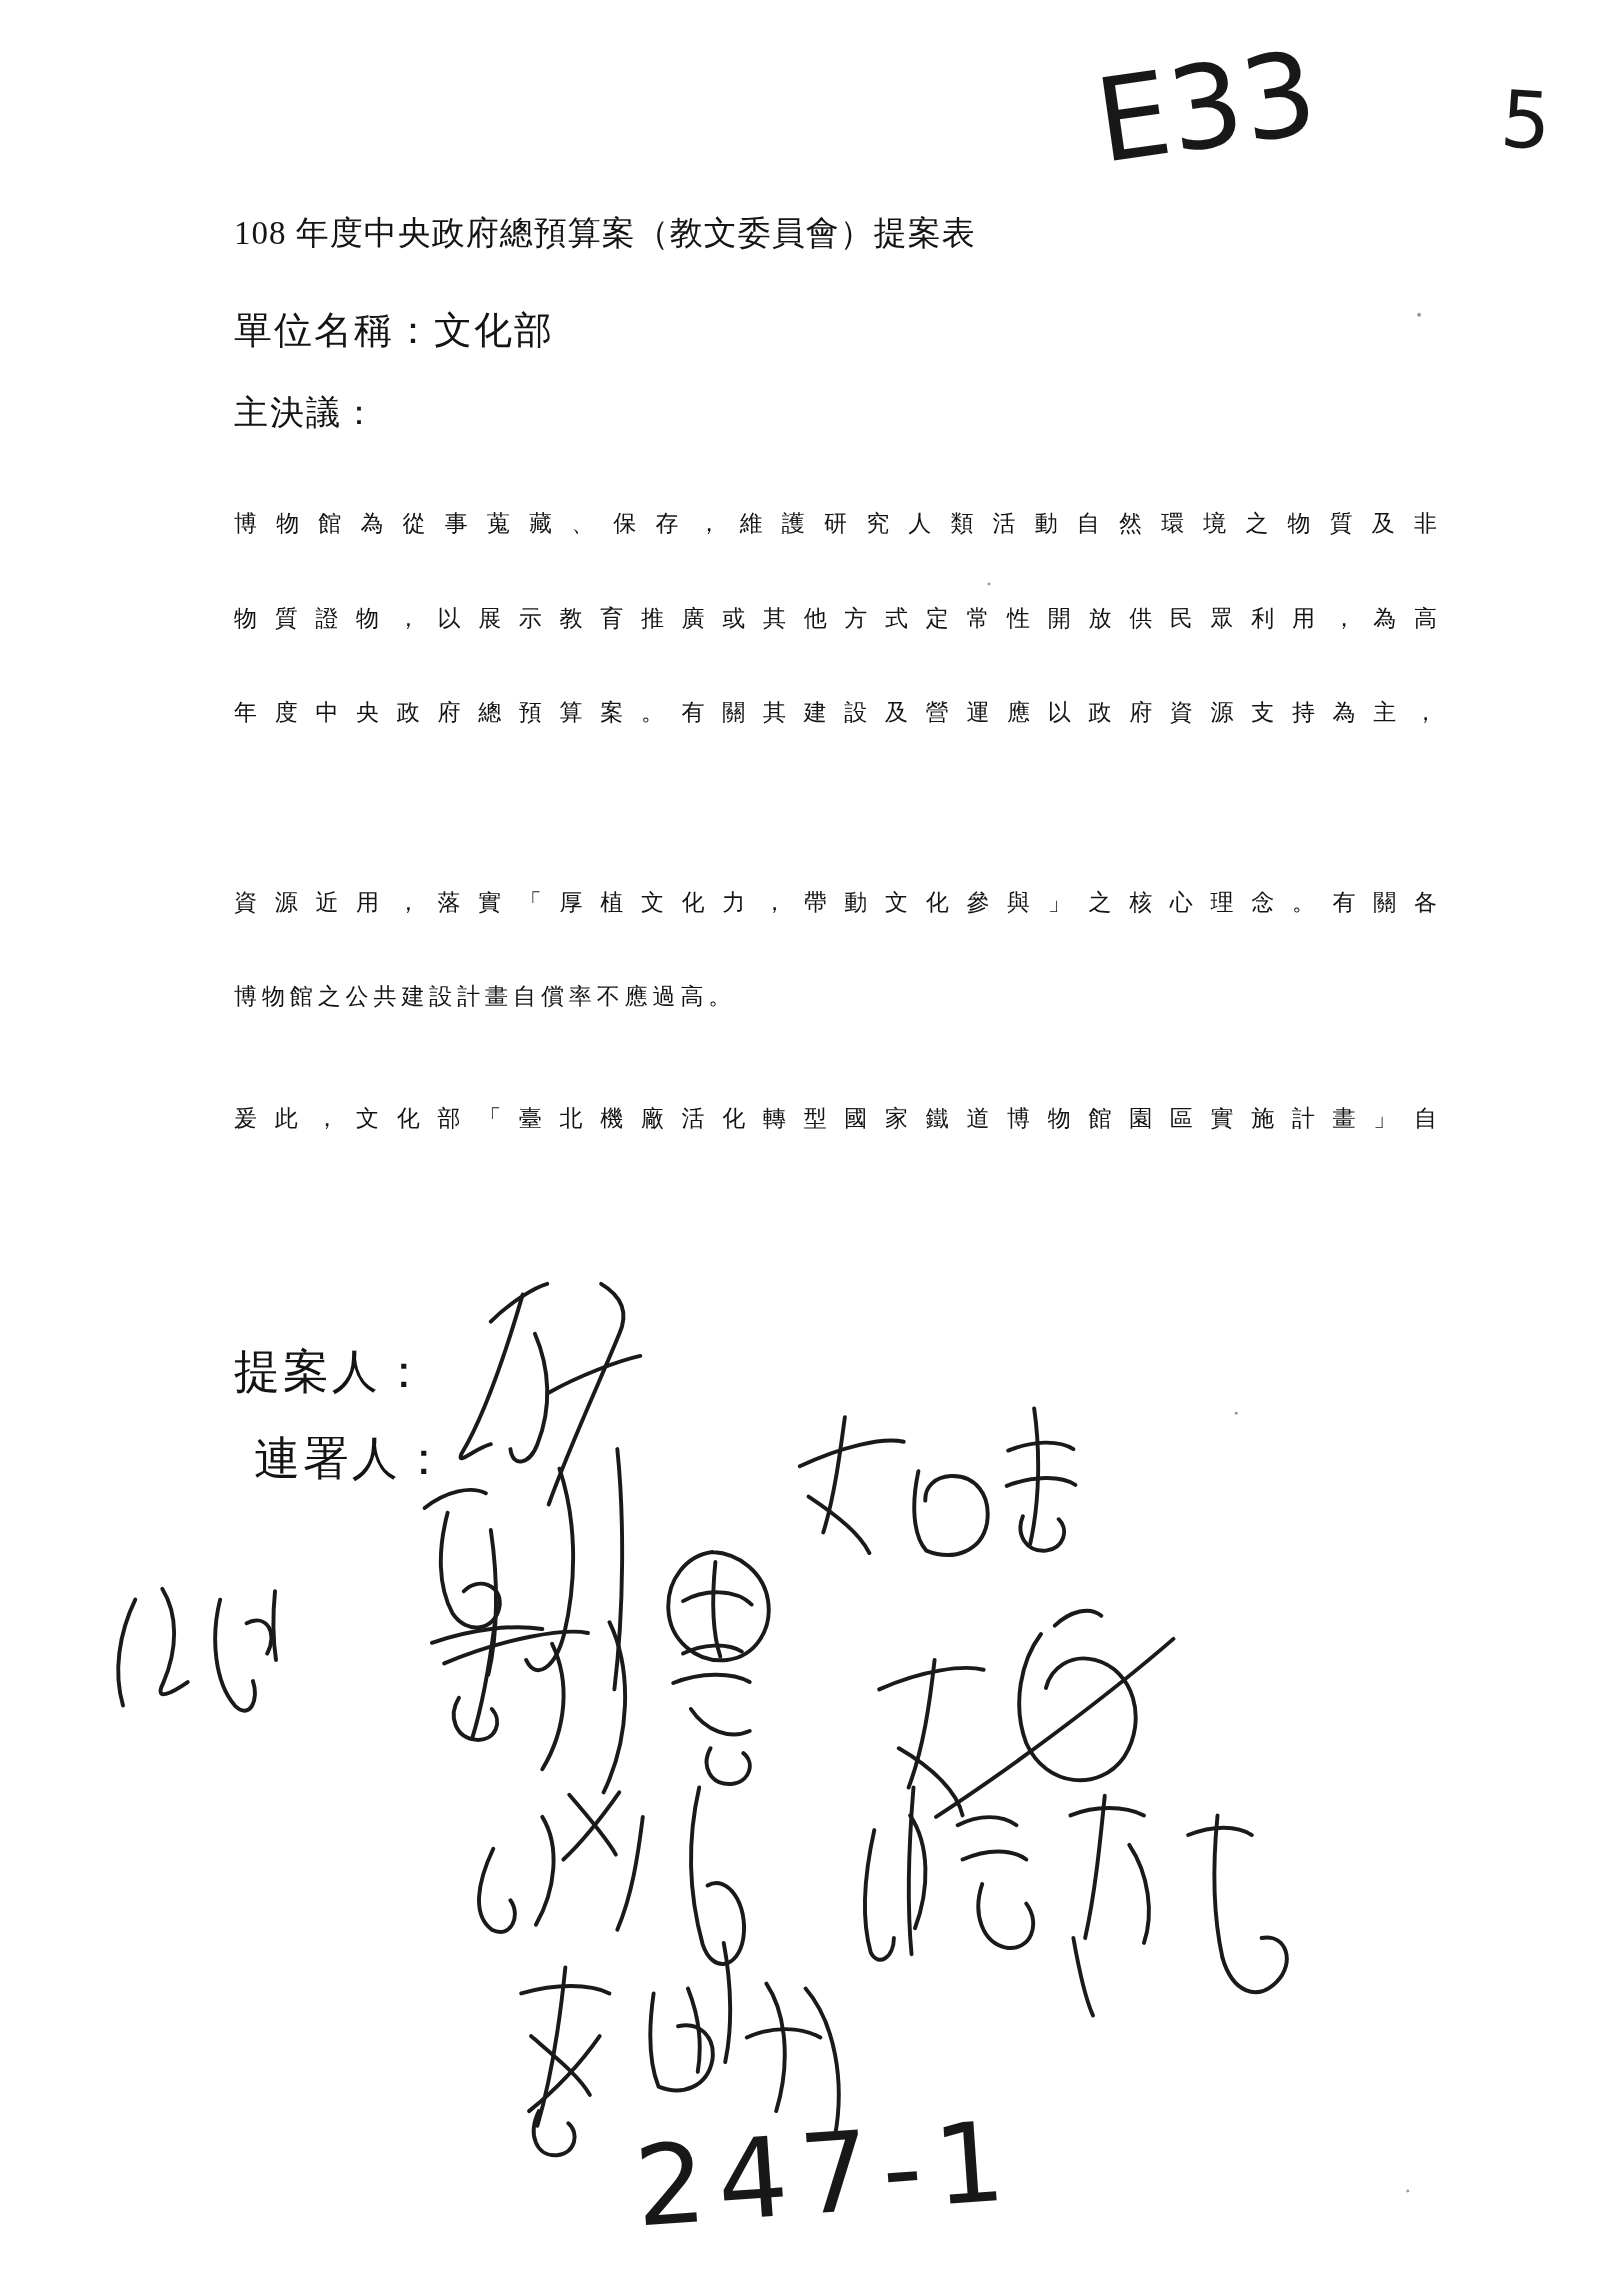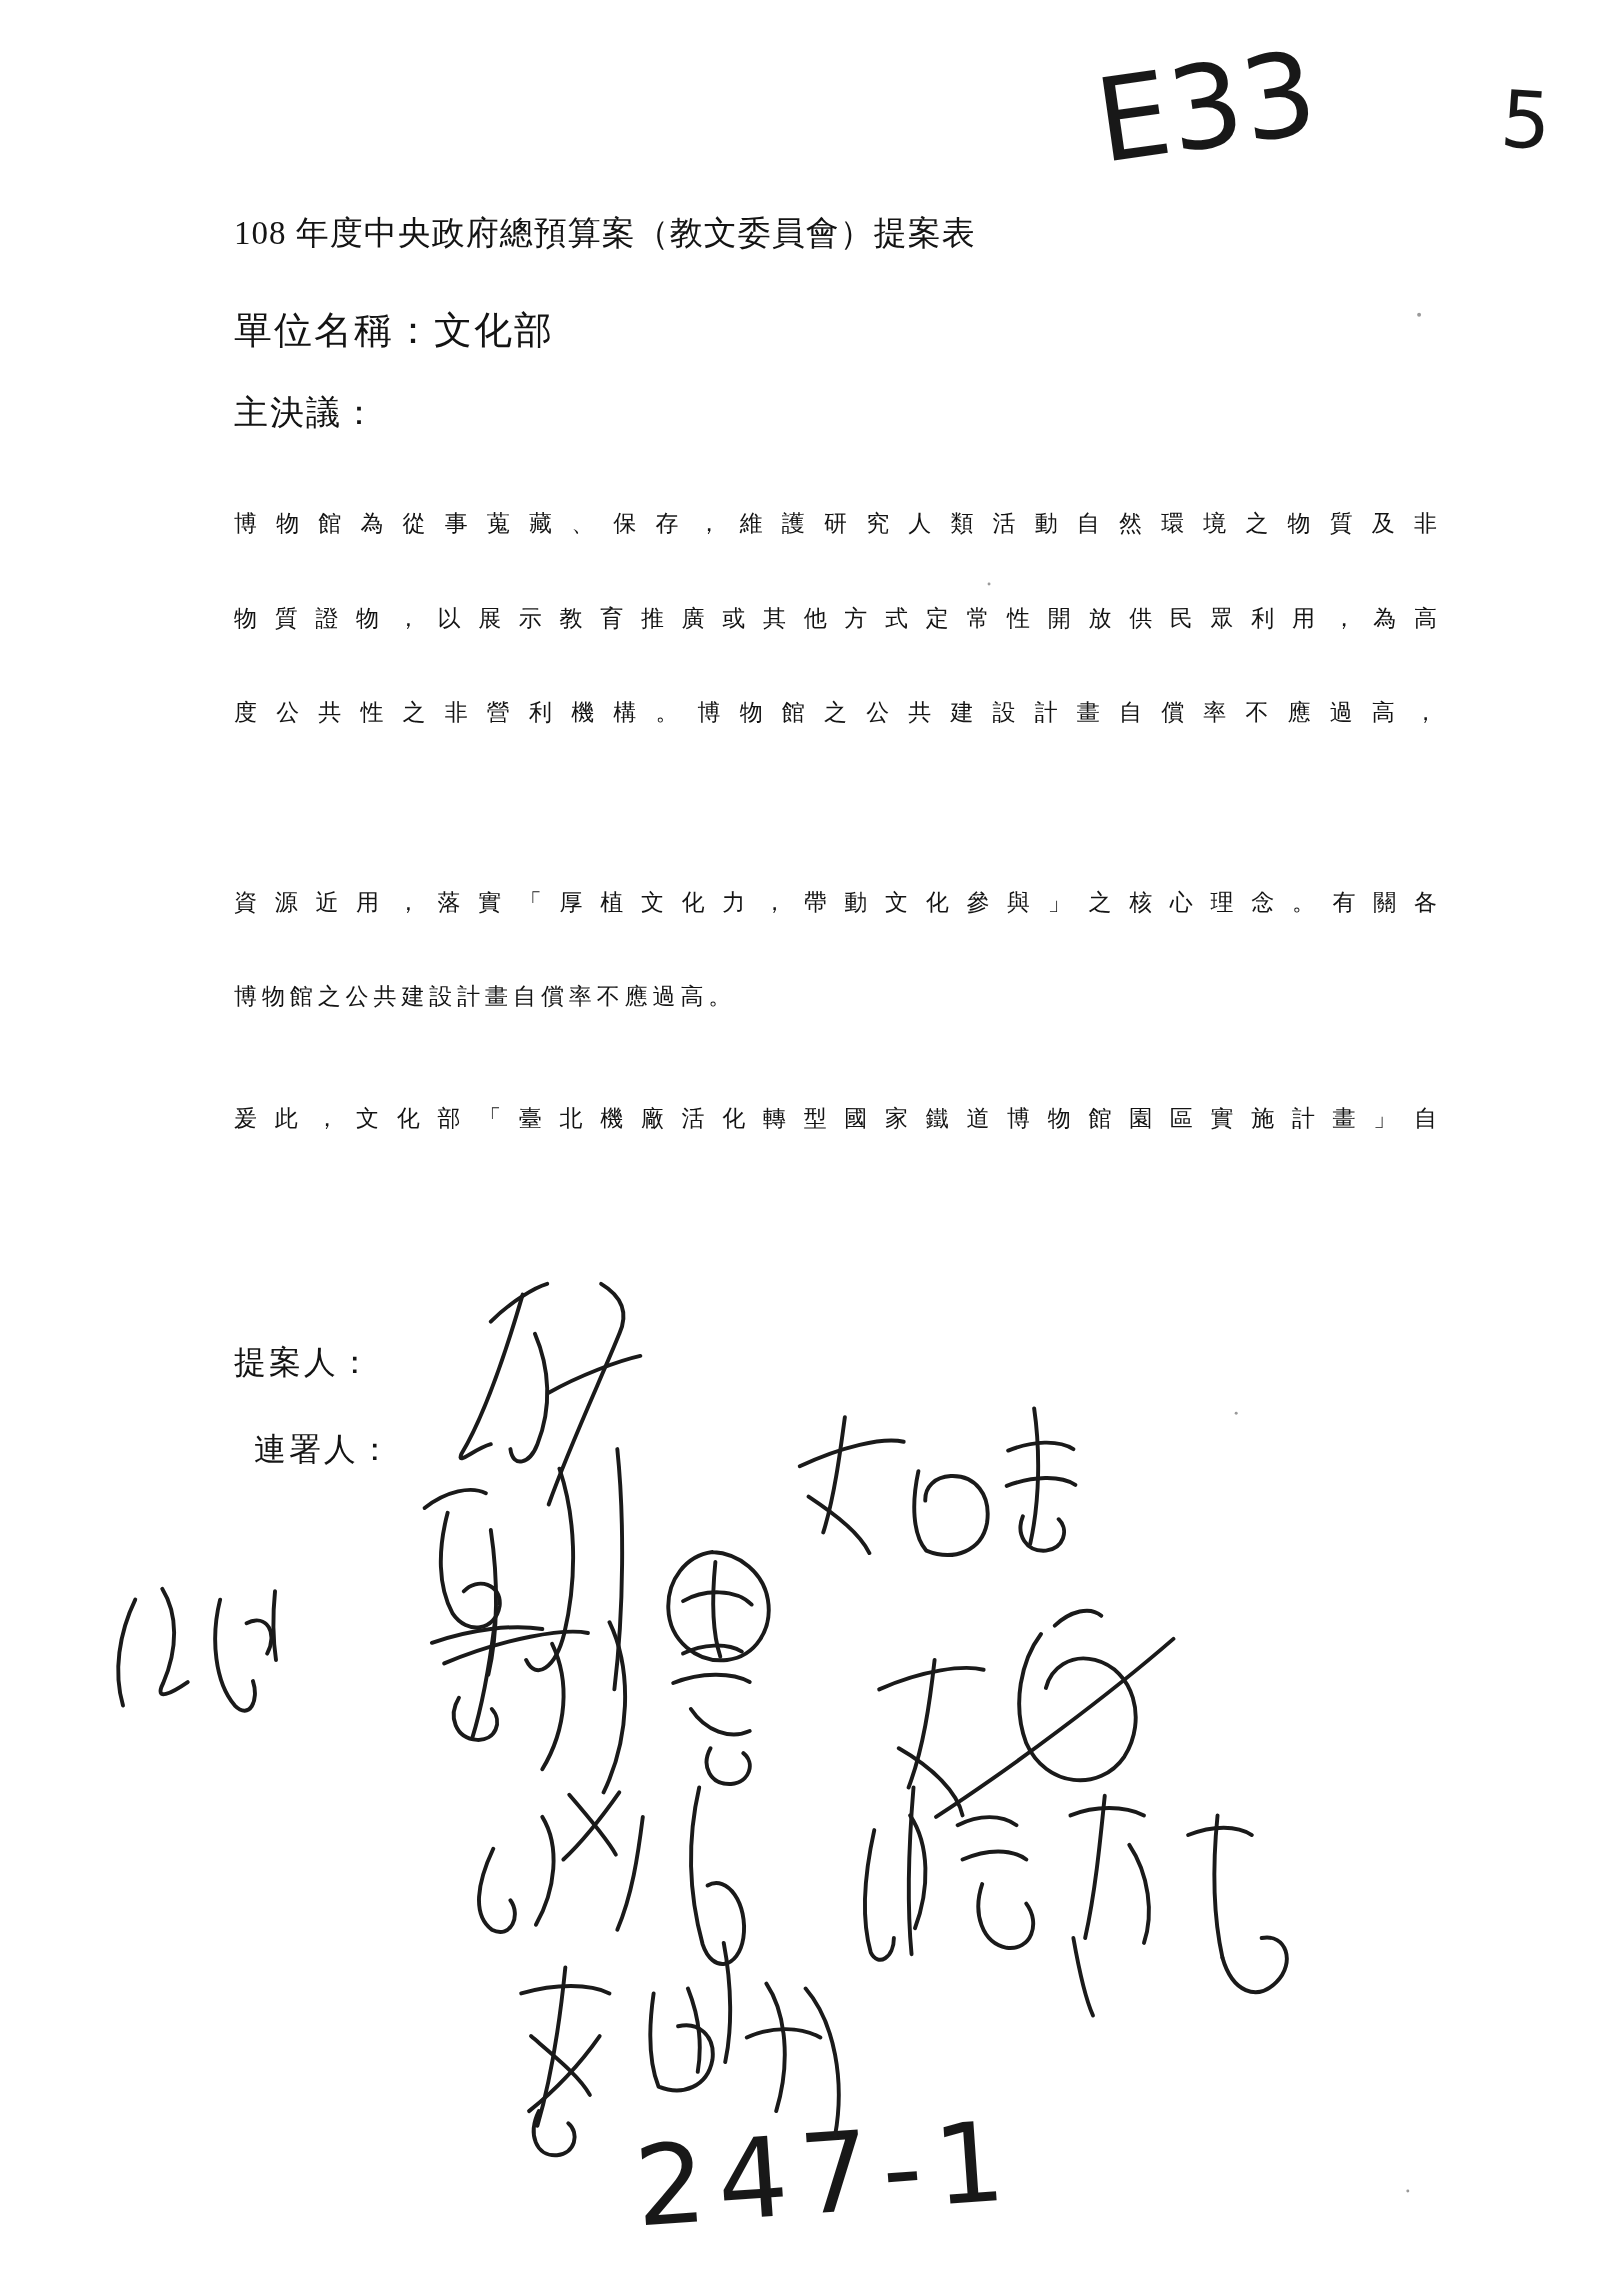--- a/index.html
+++ b/index.html
@@ -15,40 +15,40 @@
   .title{left:234px;top:211px;font-size:33px;letter-spacing:1px;}
   .unit{left:234px;top:305px;font-size:38px;letter-spacing:2px;}
   .resolution-heading{left:234px;top:390px;font-size:34px;letter-spacing:2px;}
   .line{
     position:absolute;left:234px;width:1203px;
     font-size:23px;line-height:1.15;
     text-align:justify;text-align-last:justify;
     font-kerning:none;
   }
   .line.flush{text-align:center;text-align-last:left;letter-spacing:4.9px;}
-  .sig-label{font-size:32px;letter-spacing:2.9px;}
+  .sig-label{font-size:46px;letter-spacing:2.9px;}
   .proposer-label{left:234px;top:1341px;}
   .cosigner-label{left:234px;top:1428px;margin-left:20px;}
   .overlay{position:absolute;left:0;top:0;width:1624px;height:2295px;}
   .hw{fill:#181818;font-family:"DejaVu Sans",sans-serif;}
   .stroke{fill:none;stroke:#1a1a1a;stroke-width:8;stroke-linecap:round;stroke-linejoin:round;}
   .speck{fill:#9a9a9a;}
 </style>
 </head>
 <body>
 
 <div class="page">
 
   <div class="abs title">108 年度中央政府總預算案（教文委員會）提案表</div>
   <div class="abs unit">單位名稱：文化部</div>
   <div class="abs resolution-heading">主決議：</div>
 
   <div class="line" style="top:511px">博物館為從事蒐藏、保存，維護研究人類活動自然環境之物質及非</div>
   <div class="line" style="top:606px">物質證物，以展示教育推廣或其他方式定常性開放供民眾利用，為高</div>
-  <div class="line" style="top:700px">度公共性之非營利機構。博物館之公共建設計畫自償率不應過高，</div>
+  <div class="line" style="top:700px">年度中央政府總預算案。有關其建設及營運應以政府資源支持為主，</div>
   <div class="line" style="top:890px">資源近用，落實「厚植文化力，帶動文化參與」之核心理念。有關各</div>
   <div class="line flush" style="top:984px">博物館之公共建設計畫自償率不應過高。</div>
   <div class="line" style="top:1106px">爰此，文化部「臺北機廠活化轉型國家鐵道博物館園區實施計畫」自</div>
 
   <div class="abs sig-label proposer-label">提案人：</div>
   <div class="abs sig-label cosigner-label">連署人：</div>
 
   <svg class="overlay" viewBox="0 0 3310 4680">
 
     <text class="hw" x="2235" y="300" font-size="235" transform="rotate(-8 2460 220)">E33</text>

